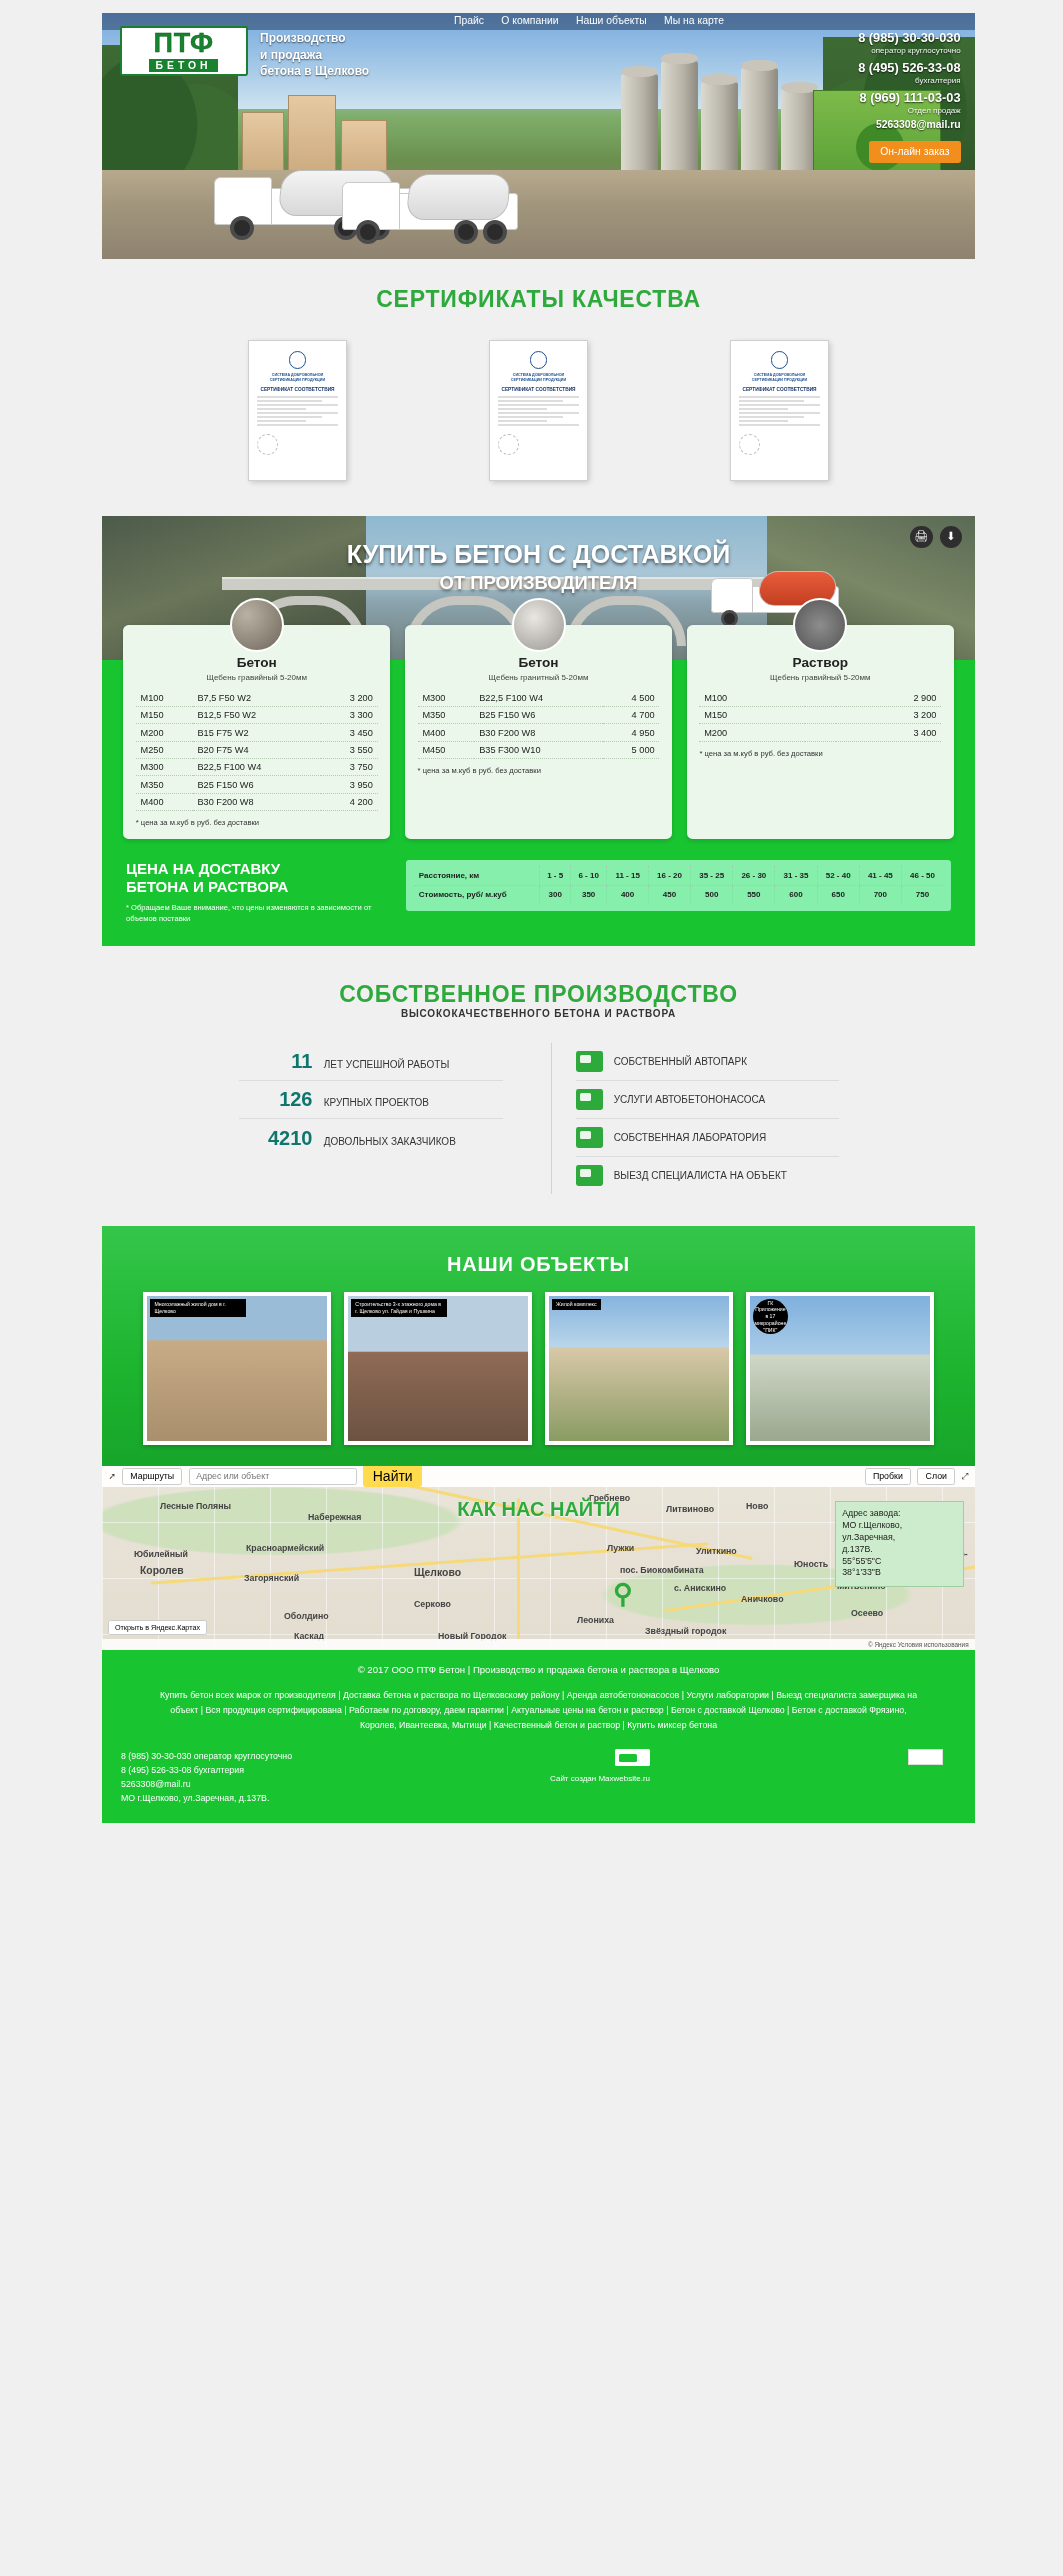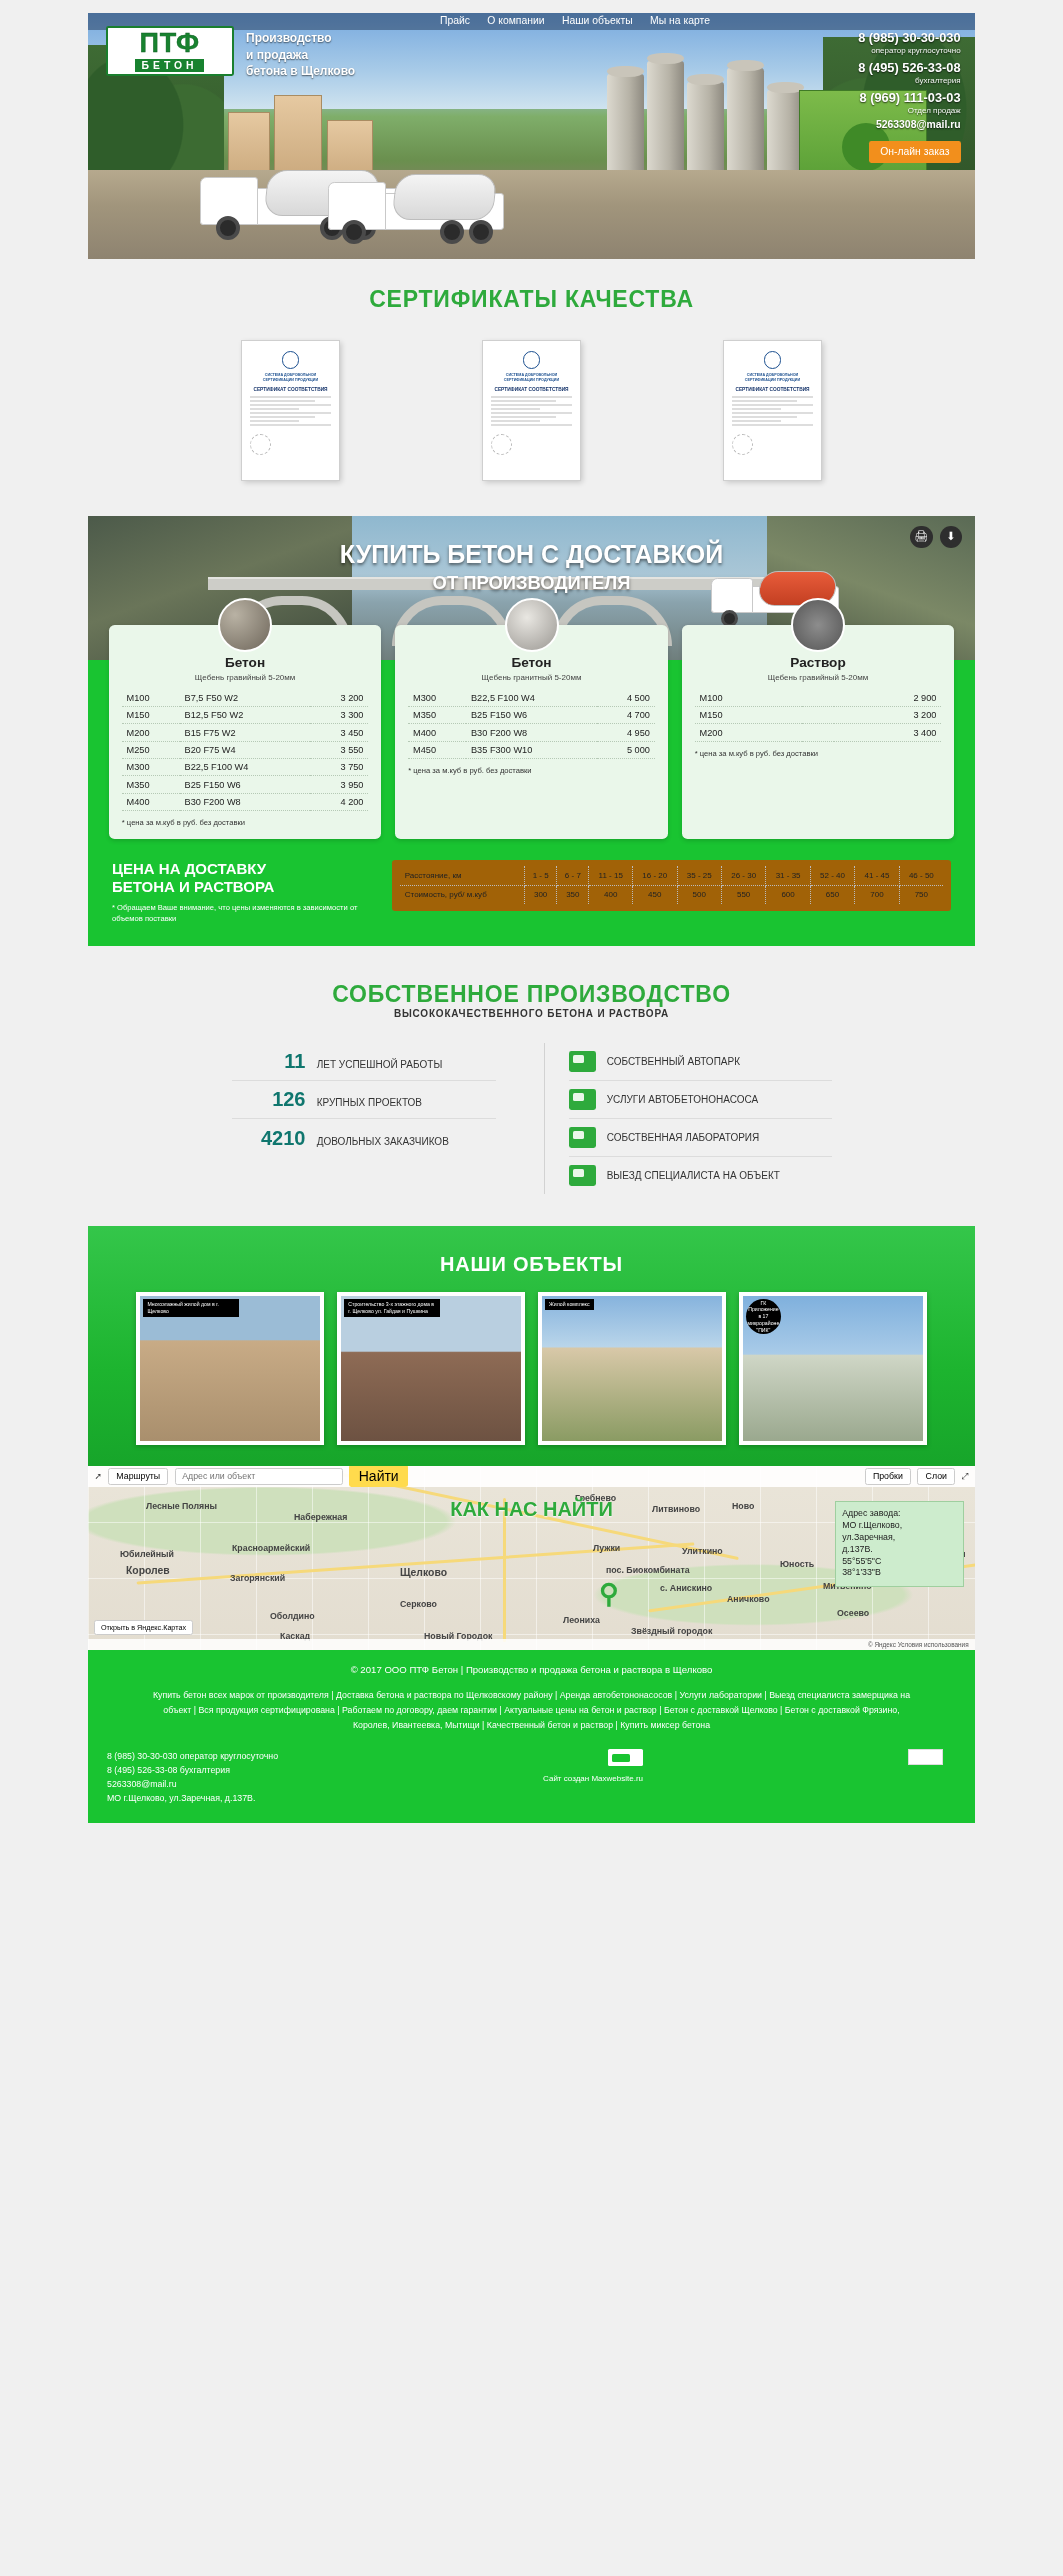--- a/index.html
+++ b/index.html
@@ -3,21 +3,21 @@
 <meta charset="utf-8">
 <style>
   * { box-sizing: border-box; }
   html, body { margin:0; padding:0; }
   body {
     width:1063px;
     background:#f0f0f0;
     font-family:"Liberation Sans", sans-serif;
     color:#333;
   }
-  .page { width:1063px; margin:0 auto; position:relative; }
+  .page { width:1063px; margin:0 auto; position:relative;padding-left:14px; }
 
   
   .hero {
     position:relative;
     margin:12.8px 88px 0 88px;
     height:246px;
     background:linear-gradient(180deg,#6f9fd8 0%, #9ec4e6 28%, #7fae6a 42%, #6a8f4e 60%, #8a7f6a 75%, #b9ac92 100%);
     overflow:hidden;
   }
   .hero-sky {
@@ -184,21 +184,21 @@
   table.price td.c2{text-align:left;}
   table.price td.c3{text-align:right;white-space:nowrap;}
   .note{font-size:7.6px;color:#333;margin-top:7.2px;}
 
   .delivery{
     display:flex; align-items:flex-start; margin:21px 24px 0 24px; gap:16px;
   }
   .delivery-left{width:264px;color:#fff;}
   .delivery-left .dt{font-size:15px;font-weight:bold;line-height:1.25;}
   .delivery-left .dn{font-size:7.6px;margin-top:6.4px;line-height:1.4;}
-  .delivery-right{flex:1;background:#a16207;border-radius:3.2px;padding:6.4px 8px;}
+  .delivery-right{flex:1;background:#86efac;border-radius:3.2px;padding:6.4px 8px;font-weight:bold;}
   table.dist{width:100%;border-collapse:collapse;font-size:8px;color:#222;}
   table.dist td{padding:4.8px 3.2px;text-align:center;border-right:0.8px dotted #bbb;}
   table.dist td:last-child{border-right:none;}
   table.dist tr:first-child td{border-bottom:0.8px dotted #bbb;}
   table.dist td.head{text-align:left;white-space:nowrap;padding-left:4.8px;}
 
   
   .production{padding:35px 0 32px 0;text-align:center;background:#f0f0f0;}
   .prod-sub{font-size:10px;font-weight:bold;color:#333;letter-spacing:0.8px;margin-top:0;}
   .prod-cols{display:flex;justify-content:center;gap:48px;margin-top:24px;}
@@ -538,21 +538,21 @@
           <div>БЕТОНА И РАСТВОРА</div>
         </div>
         <div class="dn">* Обращаем Ваше внимание, что цены изменяются в зависимости от объемов поставки</div>
       </div>
       <div class="delivery-right">
         <table class="dist">
           <tbody>
               <tr>
             <td class="head">Расстояние, км</td>
             <td>1 - 5</td>
-            <td>6 - 7</td>
+            <td>6 - 10</td>
             <td>11 - 15</td>
             <td>16 - 20</td>
             <td>35 - 25</td>
             <td>26 - 30</td>
             <td>31 - 35</td>
             <td>52 - 40</td>
             <td>41 - 45</td>
             <td>46 - 50</td>
           </tr>
           <tr>

